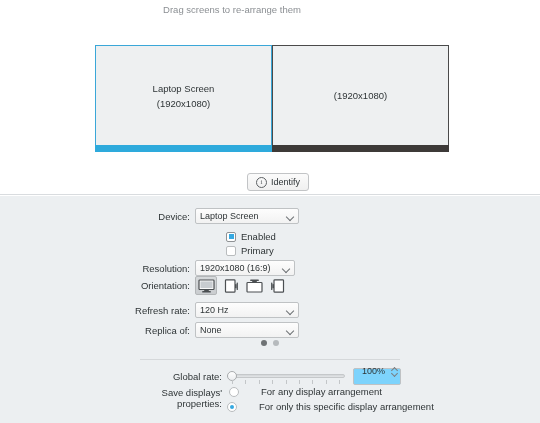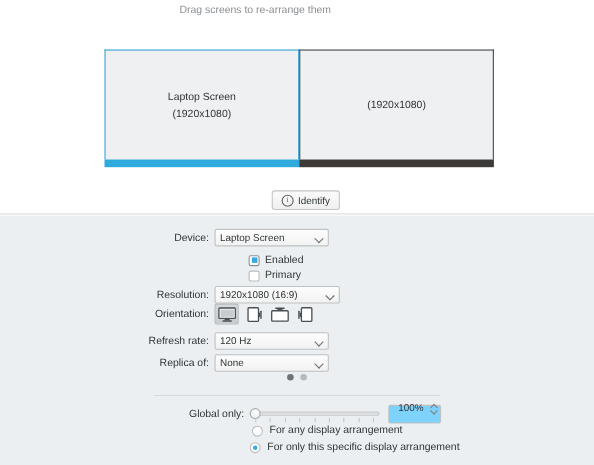--- a/index.html
+++ b/index.html
@@ -337,21 +337,21 @@
     cursor: default;
   }
   .radio.selected::after {
     content: "";
     position: absolute;
     left: 2px; top: 2px;
     width: 4px; height: 4px;
     border-radius: 50%;
     background: #36a9e1;
   }
-  .radio-label { font-size: 9.5px; color: #2e3436; }
+  .radio-label { font-size: 9.5px; color: #2e3436; margin-left: 16px; }
 </style>
 </head>
 <body>
 
 <div id="arrange-area">
 
   <div id="drag-hint">Drag screens to re-arrange them</div>
 
   <div class="screen-box" id="screen-laptop">
     <div class="screen-title">Laptop Screen</div>
@@ -385,21 +385,21 @@
     <span class="check-label">Enabled</span>
   </div>
 
   <div class="check-row" style="left:226px; top:49px;">
     <span class="cbox"></span>
     <span class="check-label">Primary</span>
   </div>
 
   <div class="form-row" style="left:103px; top:64px;">
     <div class="form-label">Resolution:</div>
-    <div class="combo" style="width:114px;">
+    <div class="combo" style="width:100px;">
       <span class="combo-text">1920x1080 (16:9)</span>
       <span class="chev"></span>
     </div>
   </div>
 
   <div class="form-row" style="left:103px; top:80px;">
     <div class="form-label">Orientation:</div>
     <div id="orient-group">
 
       <div class="orient-btn active">
@@ -458,21 +458,21 @@
   </div>
 
   <div id="page-dots" style="top:144px;">
     <span class="pdot active"></span>
     <span class="pdot"></span>
   </div>
 
   <div id="panel-separator" style="top:163px;"></div>
 
   <div class="form-row" style="left:123px; top:172px;">
-    <div class="form-label" style="width:104px;">Global only:</div>
+    <div class="form-label" style="width:104px;">Global rate:</div>
     <div id="slider-track">
       <span class="rail"></span>
       <span class="handle"></span>
       <span class="ticks">
         <i></i>
           <i></i>
           <i></i>
           <i></i>
           <i></i>
           <i></i>
@@ -483,20 +483,21 @@
     </div>
     <div id="scale-spin">
       <span class="spin-value">100%</span>
       <span class="spin-arrows">
         <i class="up"></i>
         <i class="down"></i>
       </span>
     </div>
   </div>
 
+  <div class="form-label" style="position:absolute; left:123px; top:191px; width:104px;">Save displays' properties:</div>
 
   <div class="radio-row" style="left:229px; top:190px;">
     <span class="radio"></span>
     <span class="radio-label">For any display arrangement</span>
   </div>
 
   <div class="radio-row" style="left:227px; top:205px;">
     <span class="radio selected"></span>
     <span class="radio-label">For only this specific display arrangement</span>
   </div>

